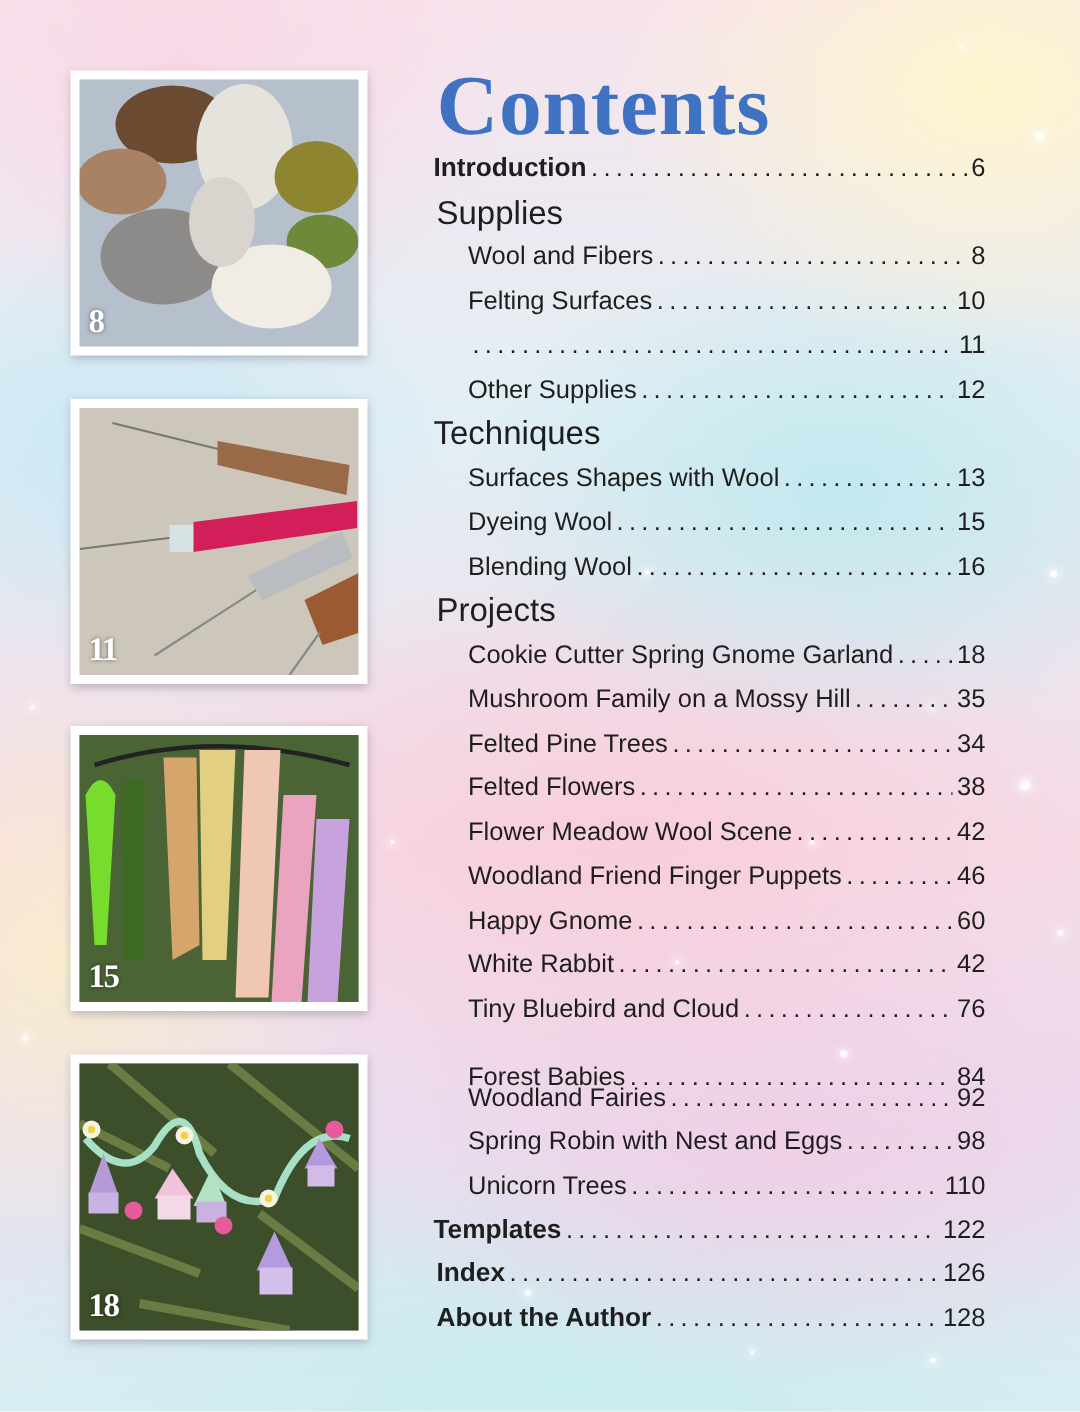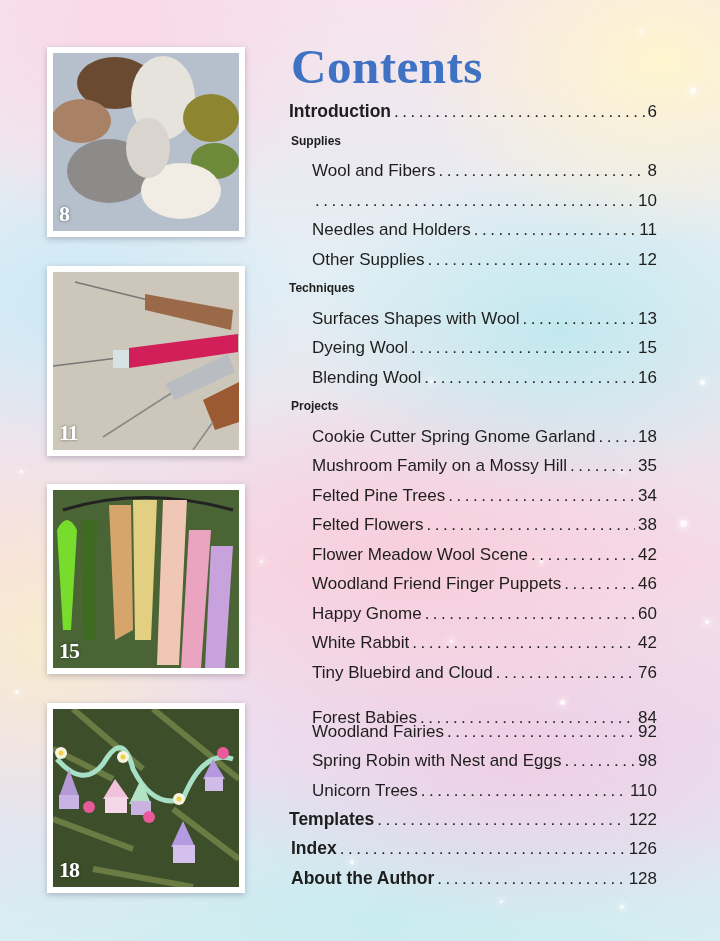--- a/index.html
+++ b/index.html
@@ -39,21 +39,21 @@
   
   .img-needles { background: #cfc9bd; }
   
   .img-dyed { background: #3d5a2e; }
   
   .img-garland { background: #2f3d22; }
 
   .title {
     position: absolute; left: 291px; top: 38px;
     font-family: "Liberation Serif", "DejaVu Serif", serif; font-weight: bold;
-    font-size: 49px; color: #3f72c2; letter-spacing: 0.5px;
+    font-size: 57px; color: #3f72c2; letter-spacing: 0.5px;
   }
 
   .toc { position: absolute; left: 289px; top: 97px; width: 368px; }
   .toc-row {
     position: absolute; left: 0; right: 0; height: 29px;
     display: flex; align-items: center; color: #1e1e1e;
     font-size: 17px; line-height: 29px;
   }
   .toc-row.sub { left: 23px; }
   .toc-row .lbl { white-space: nowrap; }
@@ -62,21 +62,21 @@
     flex: 1; overflow: hidden; white-space: nowrap; margin: 0 3px;
     letter-spacing: 3.2px; color: #1e1e1e;
   }
   .toc-row .dots::before {
     content: ". . . . . . . . . . . . . . . . . . . . . . . . . . . . . . . . . . . . . . . . . . . . . . . . . . . . . . . . . . . . . . . . . . . .";
     letter-spacing: 0; word-spacing: -1.2px;
   }
   .toc-row .pg { white-space: nowrap; }
   .heading {
     position: absolute; height: 29px; line-height: 29px;
-    font-weight: bold; font-size: 12px; color: #1e1e1e;
+    font-weight: normal; font-size: 22px; color: #1e1e1e;
   }
 </style>
 </head>
 <body>
 
 <div class="sparkles">
   <div class="sparkle" style="left:690px;top:88px;width:6px;height:6px"></div>
   <div class="sparkle" style="left:640px;top:30px;width:3px;height:3px"></div>
   <div class="sparkle" style="left:700px;top:380px;width:5px;height:5px"></div>
   <div class="sparkle" style="left:680px;top:520px;width:7px;height:7px"></div>
@@ -187,25 +187,25 @@
   </div>
 
   <div class="heading" style="top:30px;left:2px">Supplies</div>
 
   <div class="toc-row sub" style="top:59px">
     <span class="lbl">Wool and Fibers</span>
     <span class="dots"></span>
     <span class="pg">8</span>
   </div>
   <div class="toc-row sub" style="top:89px">
+    <span class="lbl">Felting Surfaces</span>
     <span class="dots"></span>
     <span class="pg">10</span>
   </div>
   <div class="toc-row sub" style="top:118px">
-    <span class="lbl">Needles and Holders</span>
     <span class="dots"></span>
     <span class="pg">11</span>
   </div>
   <div class="toc-row sub" style="top:148px">
     <span class="lbl">Other Supplies</span>
     <span class="dots"></span>
     <span class="pg">12</span>
   </div>
 
   <div class="heading" style="top:177px;left:0px">Techniques</div>

